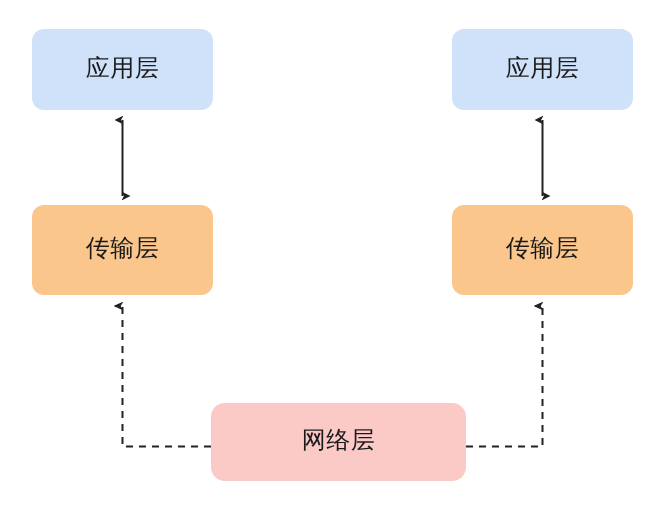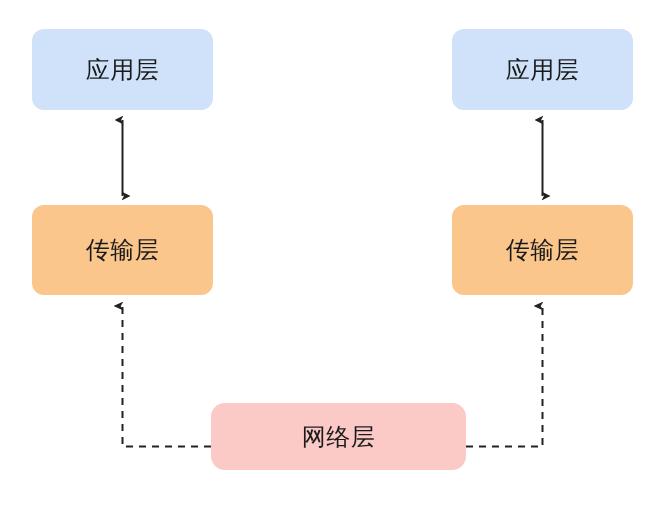--- a/index.html
+++ b/index.html
@@ -31,20 +31,21 @@
     border-radius: 12px;
     display: flex;
     align-items: center;
     justify-content: center;
     color: #1a1a1a;
     font-size: 24px;
     line-height: 1;
     letter-spacing: 0.5px;
     white-space: nowrap;
     user-select: none;
+    font-family: Liberation Mono, monospace;
   }
   .node-label {
     display: block;
     text-align: center;
   }
   
   #node-app-left {
     left: 32px;
     top: 29px;
     width: 181px;
@@ -69,21 +70,21 @@
     left: 452px;
     top: 205px;
     width: 181px;
     height: 90px;
   }
   
   #node-network {
     left: 211px;
     top: 403px;
     width: 255px;
-    height: 67px;
+    height: 78px;
     border-radius: 14px;
   }
 </style>
 </head>
 <body>
 
 <div id="canvas">
 
   <svg id="svg-layer" width="651" height="509" viewBox="0 0 651 509" xmlns="http://www.w3.org/2000/svg">
     <defs>

